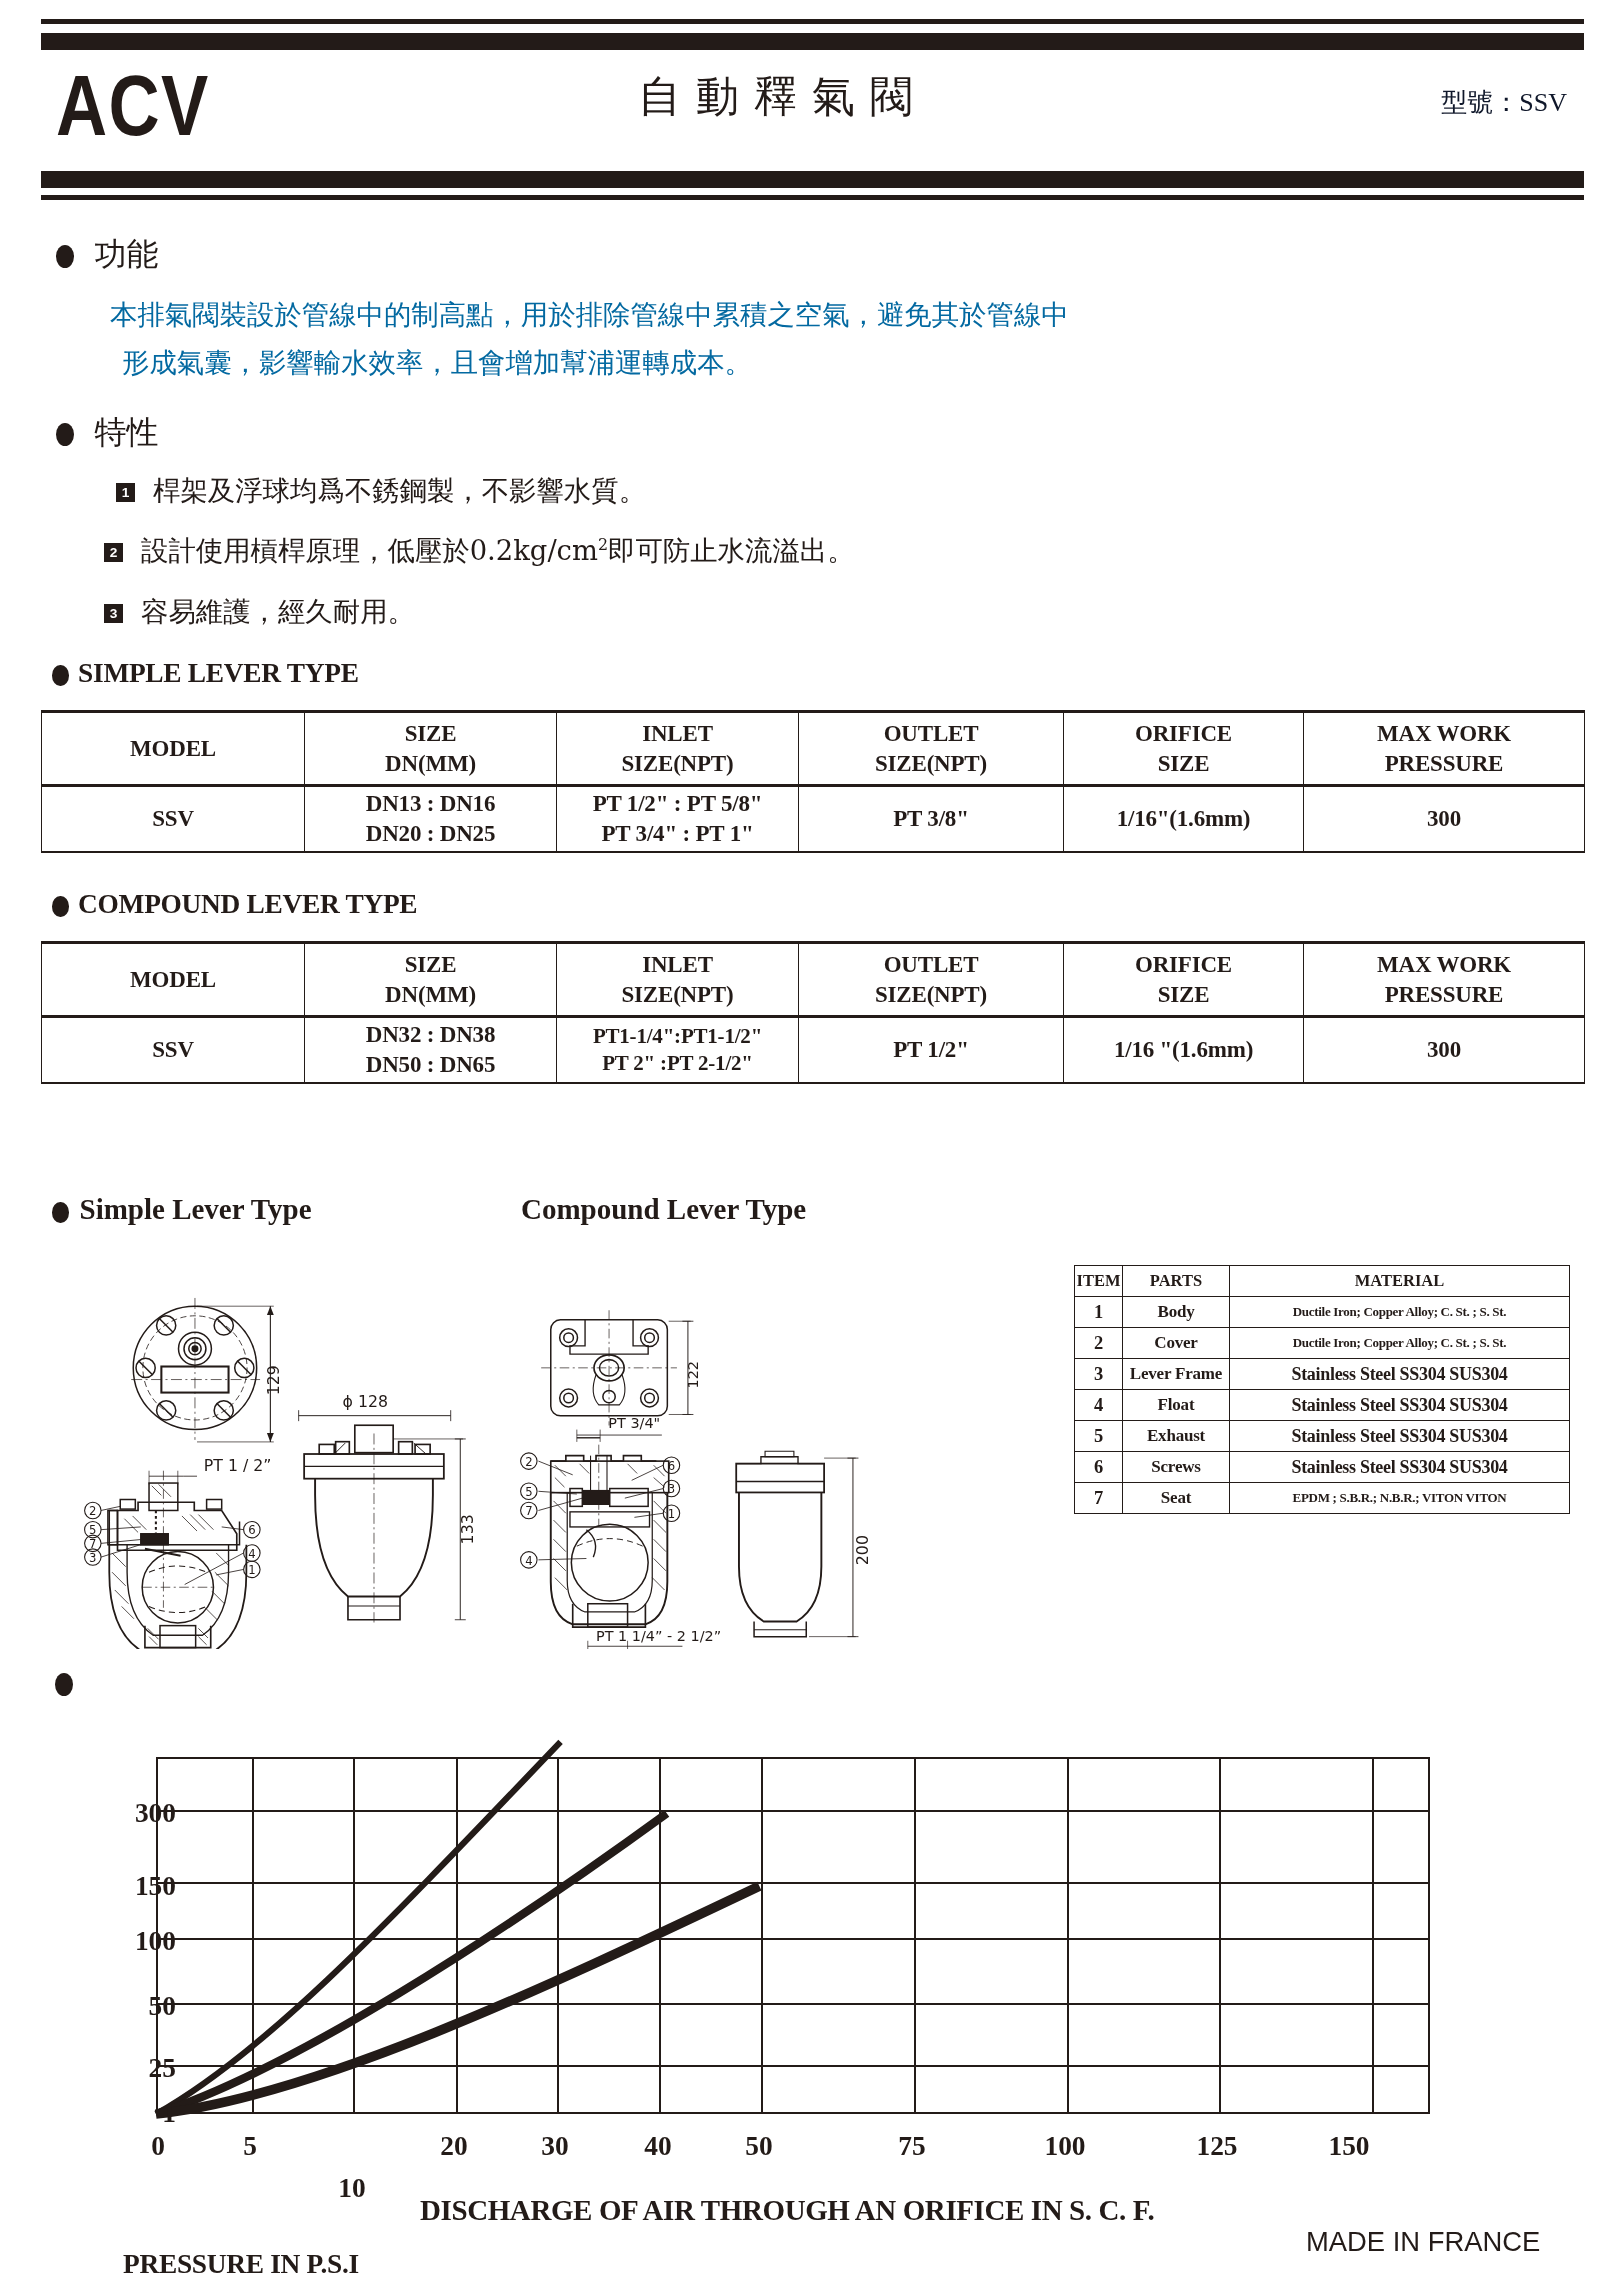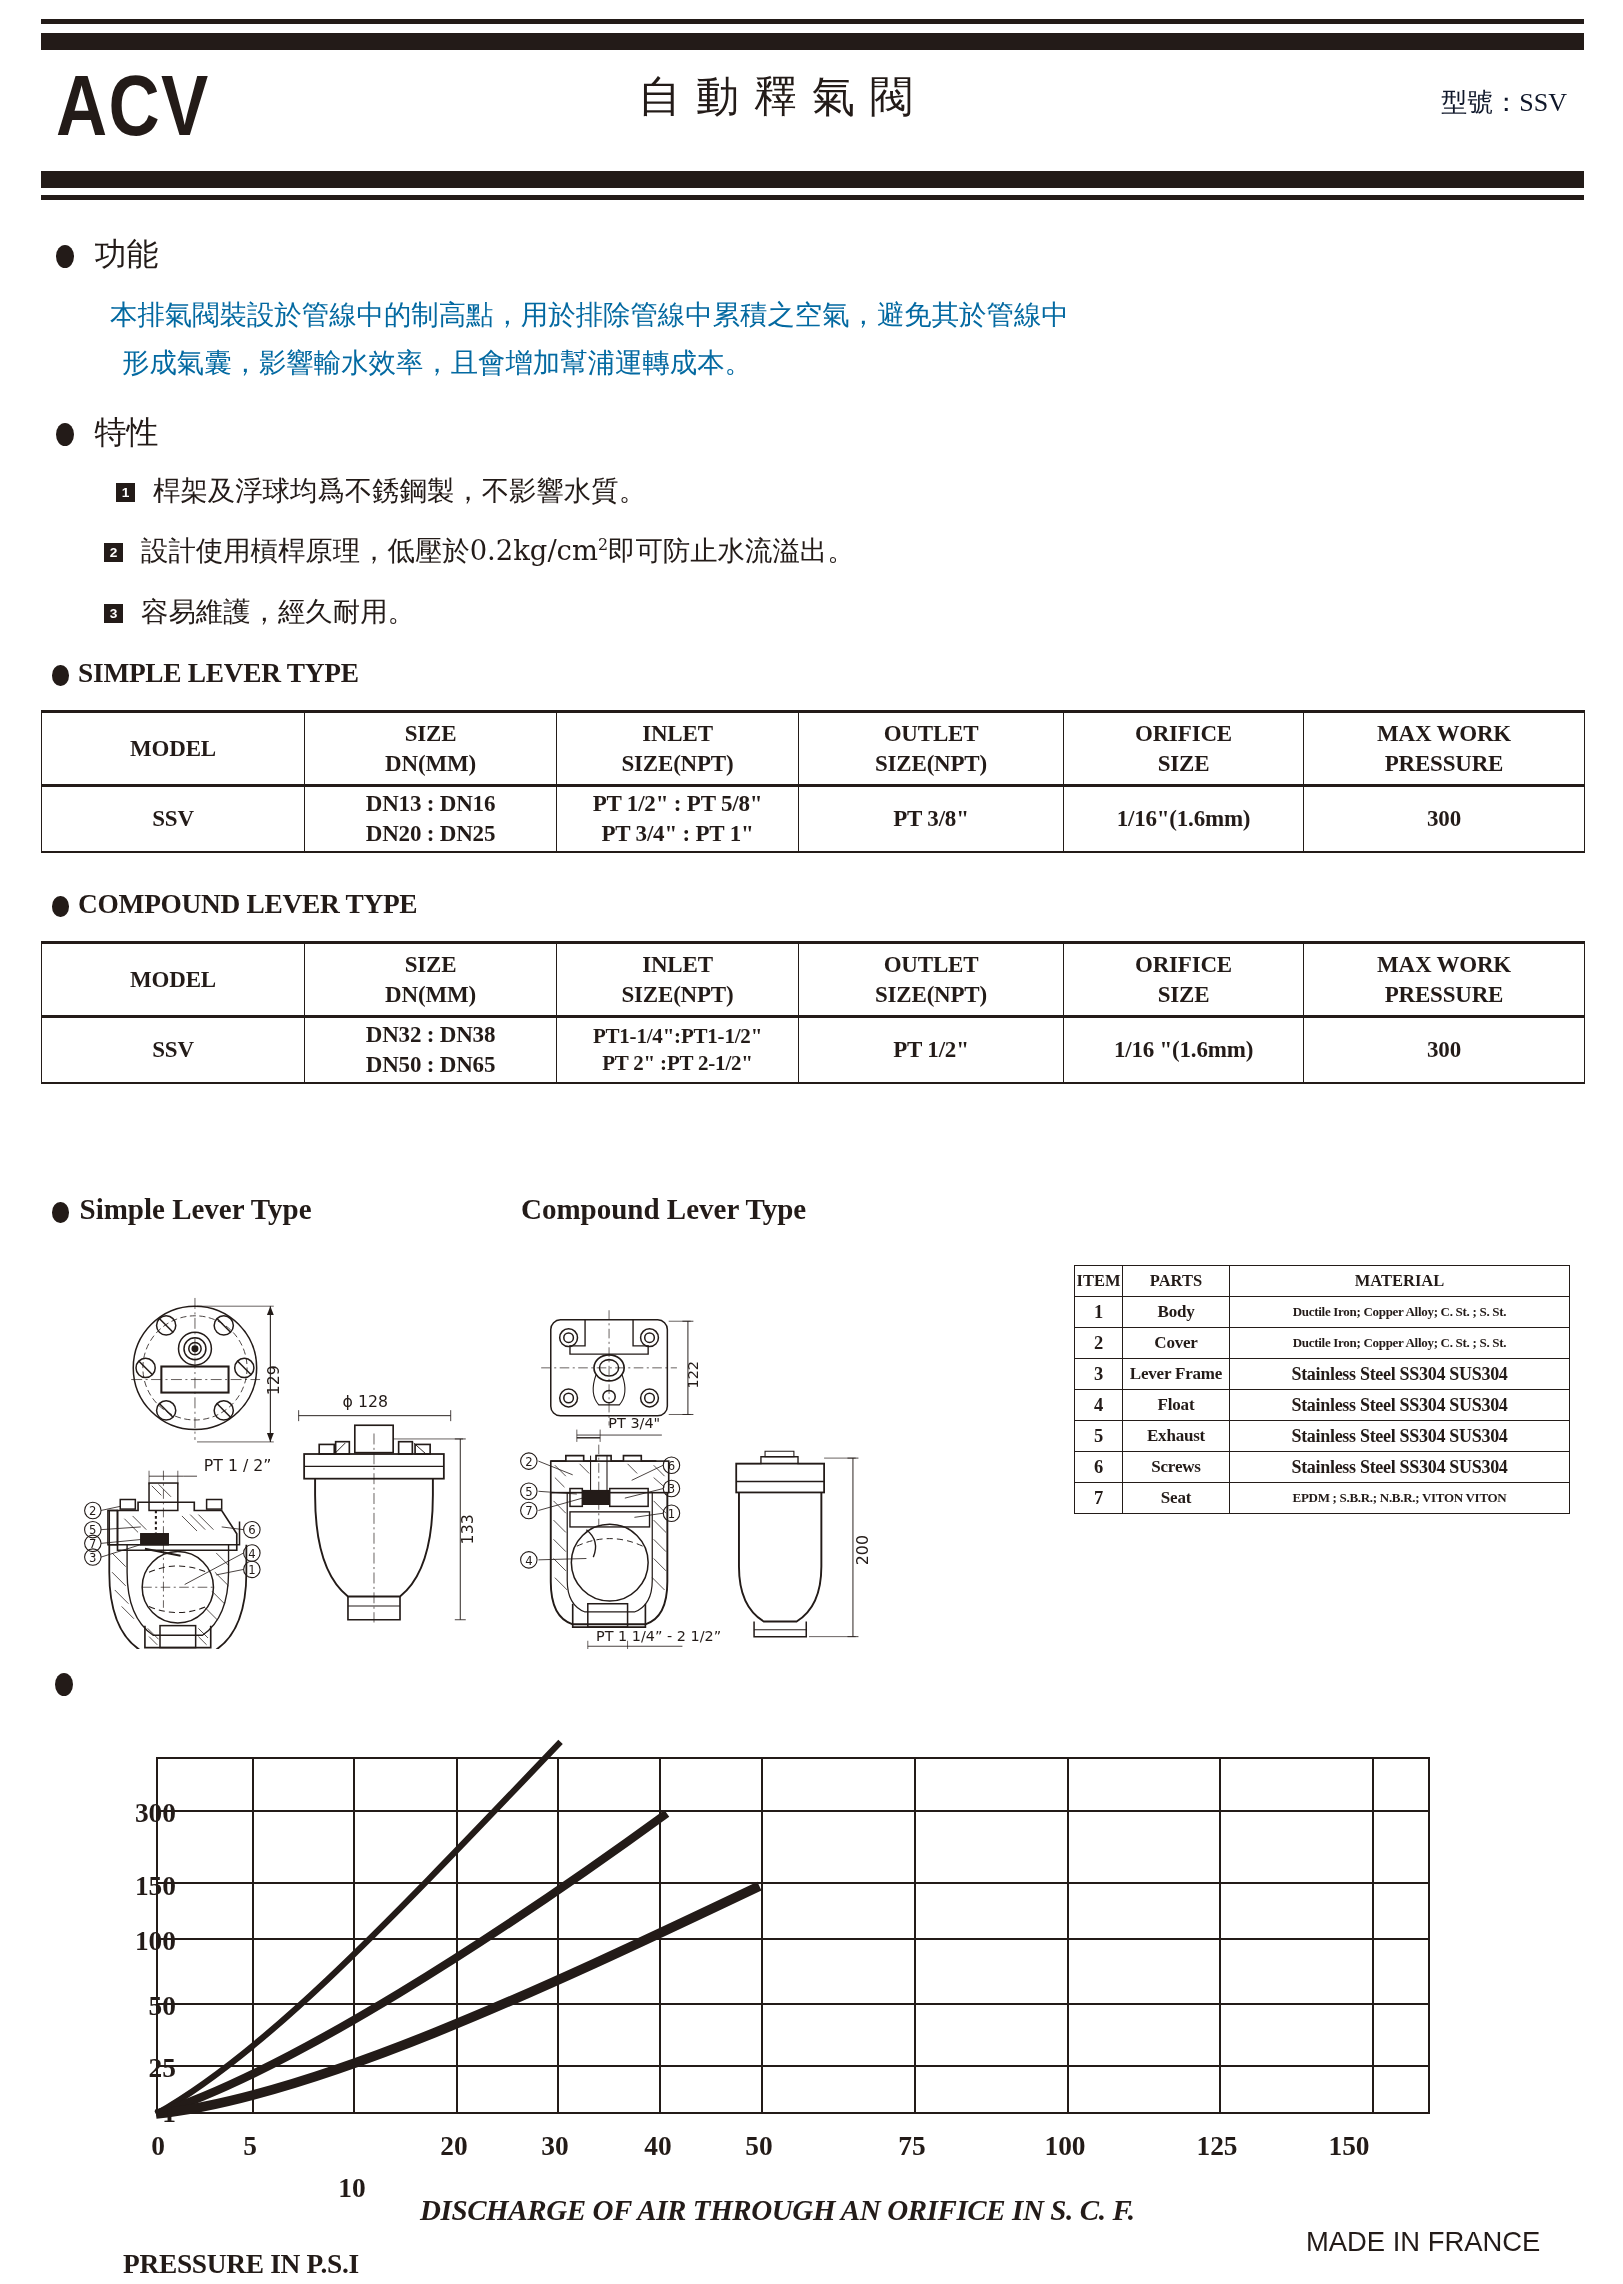--- a/index.html
+++ b/index.html
@@ -653,17 +653,17 @@
   <div class="xtick" style="left:352px;  top:403px;margin-top:42px;">10</div>
   <div class="xtick" style="left:454px;  top:403px;">20</div>
   <div class="xtick" style="left:555px;  top:403px;">30</div>
   <div class="xtick" style="left:658px;  top:403px;">40</div>
   <div class="xtick" style="left:759px; top:403px;">50</div>
   <div class="xtick" style="left:912px; top:403px;">75</div>
   <div class="xtick" style="left:1065px; top:403px;">100</div>
   <div class="xtick" style="left:1217px; top:403px;">125</div>
   <div class="xtick" style="left:1349px; top:403px;">150</div>
 
-  <div class="xaxis-label" style="left:420px; top:466px;font-style:italic;">DISCHARGE OF AIR THROUGH AN ORIFICE IN S. C. F.</div>
+  <div class="xaxis-label" style="left:420px; top:466px;">DISCHARGE OF AIR THROUGH AN ORIFICE IN S. C. F.</div>
   <div class="yaxis-label" style="left:123px; top:521px;">PRESSURE IN P.S.I</div>
   <div class="made-in" style="left:1306px; top:498px;">MADE IN FRANCE</div>
 </div>
 
 
 </body></html>

